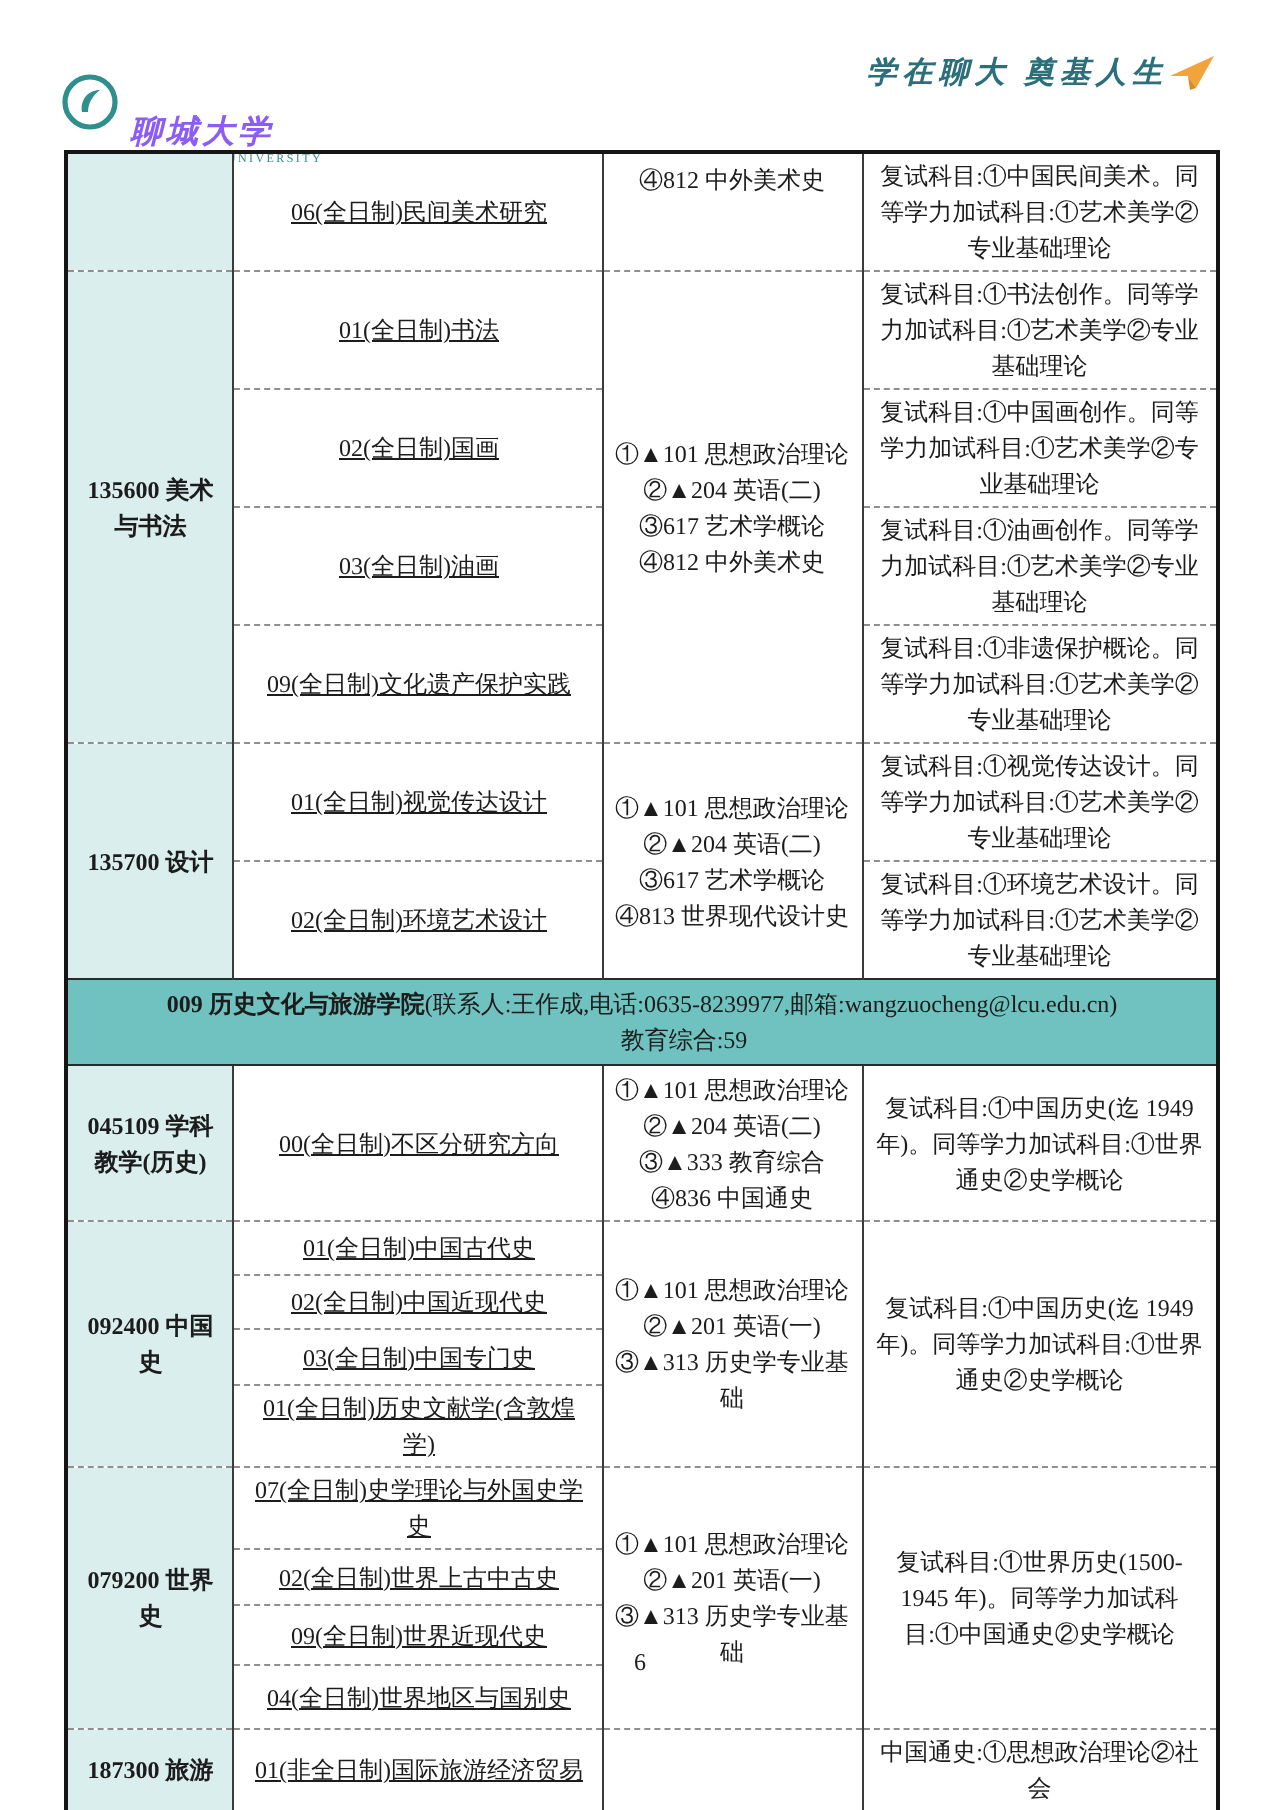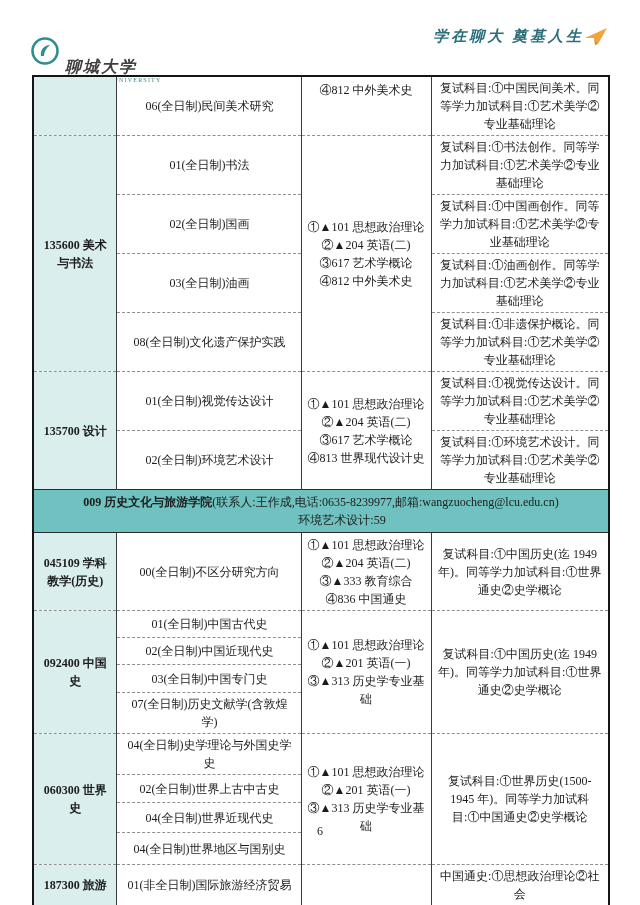--- a/index.html
+++ b/index.html
@@ -7,21 +7,21 @@
     width:640px;height:905px;
     background:#ffffff;
     position:relative;
     overflow:hidden;
     font-family:"Liberation Serif","DejaVu Serif",serif;
     color:#1c1c1c;
   }
   
   .logo{position:absolute;left:30px;top:18px;display:flex;align-items:center;gap:5px;}
   .logo-mark{width:30px;height:30px;}
-  .logo-cn{font-size:16px;font-weight:bold;font-style:italic;color:#404040;letter-spacing:2px;line-height:1;margin-top:41px;}
+  .logo-cn{font-size:16px;font-weight:bold;font-style:italic;color:#8b5cf6;letter-spacing:2px;line-height:1;margin-top:41px;}
   .logo-en{font-size:6px;color:#2e8f8c;letter-spacing:1.2px;margin-top:2px;}
   .slogan{position:absolute;right:32px;top:26px;display:flex;align-items:flex-end;gap:0;}
   .slogan-text{font-size:15px;font-weight:bold;font-style:italic;color:#2a6f7a;letter-spacing:3px;}
   .plane{width:24px;height:20px;}
   
   table.doc{
     position:absolute;left:32px;top:75px;width:576px;
     border-collapse:collapse;table-layout:fixed;
     border:2px solid #151515;
   }
@@ -30,21 +30,21 @@
     border-bottom:1px dashed #8f8f8f;
     border-left:1px solid #3a3a3a;
     border-right:1px solid #3a3a3a;
     padding:2px 6px;
     font-size:12px;line-height:1.5;
     vertical-align:middle;
     overflow:hidden;
     text-align:center;
   }
   .col-code{background:#daeeed;font-weight:bold;padding-left:7px;margin-left:38px;}
-  .dir{padding-left:8px;}
+  .dir{padding-left:8px;text-decoration:underline;}
   .subjects{white-space:pre-line;}
   .vtop{vertical-align:top;padding-top:4px;}
   .banner-cell{
     background:#6fc2bf;
     border-top:1px solid #2a2a2a;border-bottom:1px solid #2a2a2a;
     padding:3px 24px;
   }
   .banner-line1{font-size:12px;}
   .b-bold{font-weight:bold;}
   .banner-line2{font-size:12px;padding-left:42px;}
@@ -105,42 +105,42 @@
   </tr>
   <tr class="r3">
     <td class="dir">02(全日制)国画</td>
     <td>复试科目:①中国画创作。同等学力加试科目:①艺术美学②专业基础理论</td>
   </tr>
   <tr class="r4">
     <td class="dir">03(全日制)油画</td>
     <td>复试科目:①油画创作。同等学力加试科目:①艺术美学②专业基础理论</td>
   </tr>
   <tr class="r5">
-    <td class="dir">08(全日制)文化遗产保护实践</td>
+    <td class="dir">09(全日制)文化遗产保护实践</td>
     <td>复试科目:①非遗保护概论。同等学力加试科目:①艺术美学②专业基础理论</td>
   </tr>
 
   <tr class="r6">
     <td class="col-code" rowspan="2">135700 设计</td>
     <td class="dir">01(全日制)视觉传达设计</td>
     <td class="subjects" rowspan="2">①▲101 思想政治理论
 ②▲204 英语(二)
 ③617 艺术学概论
 ④813 世界现代设计史</td>
     <td>复试科目:①视觉传达设计。同等学力加试科目:①艺术美学②专业基础理论</td>
   </tr>
   <tr class="r7">
     <td class="dir">02(全日制)环境艺术设计</td>
     <td>复试科目:①环境艺术设计。同等学力加试科目:①艺术美学②专业基础理论</td>
   </tr>
 
   <tr class="rb">
     <td class="banner-cell" colspan="4">
       <div class="banner-line1"><span class="b-bold">009 历史文化与旅游学院</span><span>(联系人:王作成,电话:0635-8239977,邮箱:wangzuocheng@lcu.edu.cn)</span></div>
-      <div class="banner-line2">环境艺术设计:59</div>
+      <div class="banner-line2">教育综合:59</div>
     </td>
   </tr>
 
   <tr class="r9">
     <td class="col-code">045109 学科教学(历史)</td>
     <td class="dir">00(全日制)不区分研究方向</td>
     <td class="subjects">①▲101 思想政治理论
 ②▲204 英语(二)
 ③▲333 教育综合
 ④836 中国通史</td>
@@ -155,36 +155,36 @@
 ③▲313 历史学专业基础</td>
     <td rowspan="4">复试科目:①中国历史(迄 1949 年)。同等学力加试科目:①世界通史②史学概论</td>
   </tr>
   <tr class="r11">
     <td class="dir">02(全日制)中国近现代史</td>
   </tr>
   <tr class="r12">
     <td class="dir">03(全日制)中国专门史</td>
   </tr>
   <tr class="r13">
-    <td class="dir">07(全日制)历史文献学(含敦煌学)</td>
+    <td class="dir">01(全日制)历史文献学(含敦煌学)</td>
   </tr>
 
   <tr class="r14">
-    <td class="col-code" rowspan="4">060300 世界史</td>
-    <td class="dir">04(全日制)史学理论与外国史学史</td>
+    <td class="col-code" rowspan="4">079200 世界史</td>
+    <td class="dir">07(全日制)史学理论与外国史学史</td>
     <td class="subjects" rowspan="4">①▲101 思想政治理论
 ②▲201 英语(一)
 ③▲313 历史学专业基础</td>
     <td rowspan="4">复试科目:①世界历史(1500-1945 年)。同等学力加试科目:①中国通史②史学概论</td>
   </tr>
   <tr class="r15">
     <td class="dir">02(全日制)世界上古中古史</td>
   </tr>
   <tr class="r16">
-    <td class="dir">04(全日制)世界近现代史</td>
+    <td class="dir">09(全日制)世界近现代史</td>
   </tr>
   <tr class="r17">
     <td class="dir">04(全日制)世界地区与国别史</td>
   </tr>
 
   <tr class="r18">
     <td class="col-code">187300 旅游</td>
     <td class="dir">01(非全日制)国际旅游经济贸易</td>
     <td class="subjects"></td>
     <td>中国通史:①思想政治理论②社会</td>

